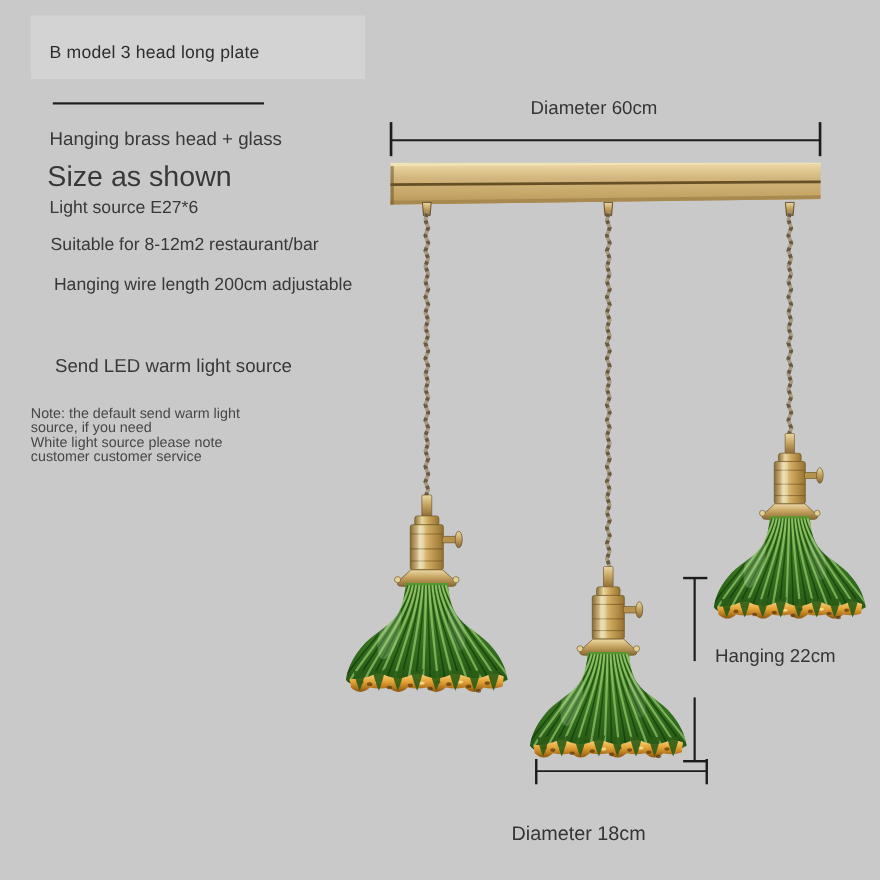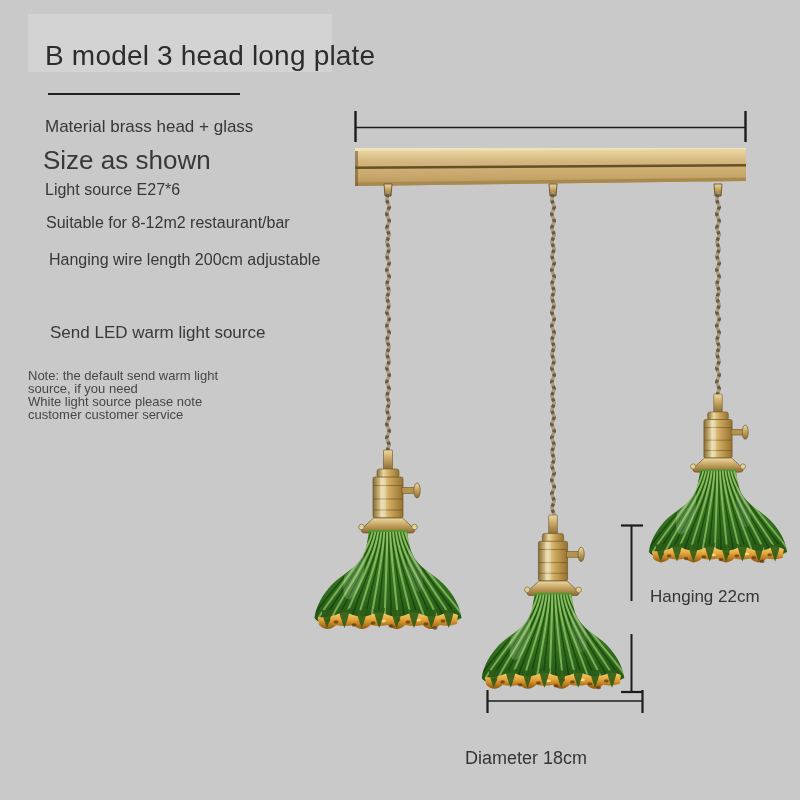--- a/index.html
+++ b/index.html
@@ -1,53 +1,54 @@
 <!DOCTYPE html>
 <html><head>
 <meta charset="utf-8">
 <style>
   html,body{margin:0;padding:0;}
   body{font-family:"Liberation Sans", sans-serif;}
   .stage{position:relative;width:800px;height:800px;background:#c9c9c9;overflow:hidden;}
   .panel{position:absolute;background:#d3d3d3;}
   .txt{position:absolute;color:#3a3a3a;white-space:nowrap;}
-  .title{font-size:28px;color:#2d2d2d;letter-spacing:.2px;}
+  .title{font-size:16px;color:#2d2d2d;letter-spacing:.2px;}
   .underline{position:absolute;height:2px;background:#1f1f1f;}
   .spec{font-size:16px;color:#383838;}
   .spec-lg{font-size:26px;}
   .spec-md{font-size:17px;}
   .note{font-size:13px;line-height:13px;color:#474747;}
   .dim-label{font-size:17px;color:#353535;}
   .center{text-align:center;}
   svg{position:absolute;left:0;top:0;}
 </style>
 </head>
 <body>
 
 <div class="stage">
 
   <div class="panel" style="left:28px;top:14px;width:304px;height:58px;"></div>
 
   <div class="txt title" style="left:45px;top:40px;">B model 3 head long plate</div>
   <div class="underline" style="left:48px;top:93px;width:192px;"></div>
 
-  <div class="txt spec spec-md" style="left:45px;top:117px;">Material brass head + glass</div>
+  <div class="txt spec spec-md" style="left:45px;top:117px;">Hanging brass head + glass</div>
   <div class="txt spec spec-lg" style="left:43px;top:145px;">Size as shown</div>
   <div class="txt spec" style="left:45px;top:181px;">Light source E27*6</div>
   <div class="txt spec" style="left:46px;top:214px;">Suitable for 8-12m2 restaurant/bar</div>
   <div class="txt spec" style="left:49px;top:251px;">Hanging wire length 200cm adjustable</div>
   <div class="txt spec spec-md" style="left:50px;top:323px;text-align:center;">Send LED warm light source</div>
 
   <div class="txt note" style="left:28px;top:369px;">
     <div>Note: the default send warm light</div>
     <div>source, if you need</div>
     <div>White light source please note</div>
     <div>customer customer service</div>
   </div>
 
+  <div class="txt dim-label center" style="left:440px;top:89px;width:200px;">Diameter 60cm</div>
   <div class="txt dim-label" style="left:650px;top:587px;">Hanging 22cm</div>
   <div class="txt dim-label center" style="left:465px;top:748px;font-size:18px;">Diameter 18cm</div>
 
   <svg id="scene" width="800" height="800" viewBox="0 0 800 800">
     <defs>
       <linearGradient id="brassV" x1="0" y1="0" x2="0" y2="1">
         <stop offset="0" stop-color="#ecd9a4"></stop>
           <stop offset="0.45" stop-color="#c7a563"></stop>
           <stop offset="1" stop-color="#8a6a32"></stop>
       </linearGradient>

